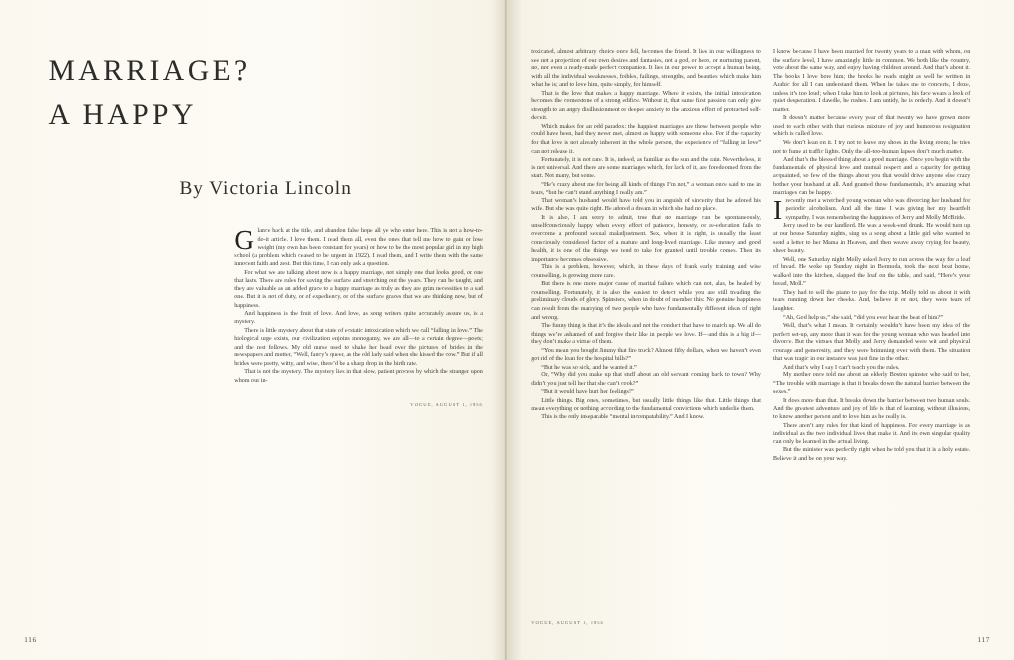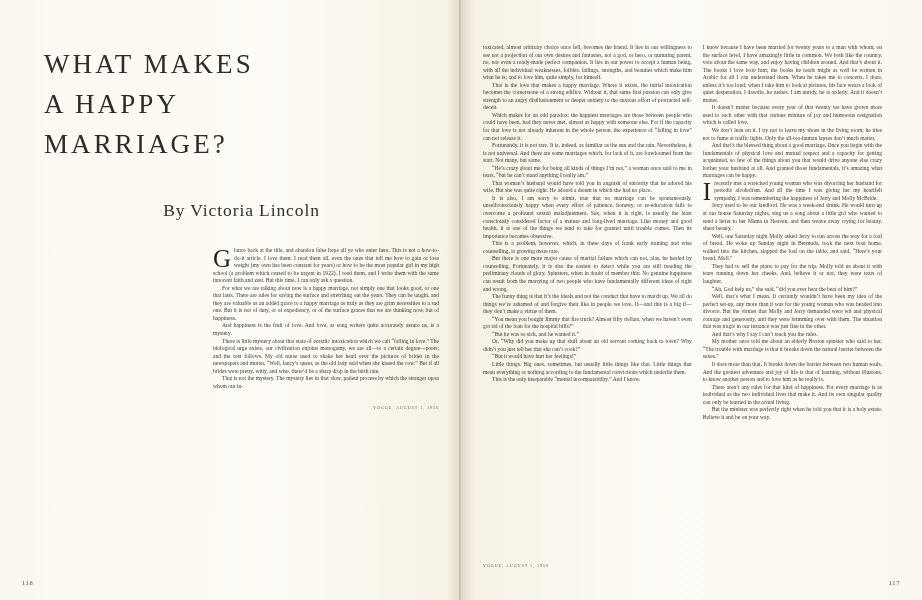--- a/index.html
+++ b/index.html
@@ -98,23 +98,22 @@
   }
 </style>
 </head>
 <body>
 
 <div class="spread">
 
   <div class="page page-left">
 
     <div class="title-block">
-      <div class="headline">WHAT MAKES</div>
+      <div class="headline">MARRIAGE?</div>
       <div class="headline">A HAPPY</div>
-      <div class="headline">MARRIAGE?</div>
       <div class="byline">By Victoria Lincoln</div>
     </div>
 
     <div class="cols">
       <div class="col col-a">
         <p class="noindent"><span class="dropcap">G</span><span>lance back at the title, and abandon false hope all ye who enter here. This is not a how-to-do-it article. I love them. I read them all, even the ones that tell me how to gain or lose weight (my own has been constant for years) or how to be the most popular girl in my high school (a problem which ceased to be urgent in 1922). I read them, and I write them with the same innocent faith and zest. But this time, I can only ask a question.</span></p>
         <p>For what we are talking about now is a happy marriage, not simply one that looks good, or one that lasts. There are rules for saving the surface and stretching out the years. They can be taught, and they are valuable as an added grace to a happy marriage as truly as they are grim necessities to a sad one. But it is not of duty, or of expediency, or of the surface graces that we are thinking now, but of happiness.</p>
         <p>And happiness is the fruit of love. And love, as song writers quite accurately assure us, is a mystery.</p>
         <p>There is little mystery about that state of ecstatic intoxication which we call “falling in love.” The biological urge exists, our civilization enjoins monogamy, we are all—to a certain degree—poets; and the rest follows. My old nurse used to shake her head over the pictures of brides in the newspapers and mutter, “Well, fancy’s queer, as the old lady said when she kissed the cow.” But if all brides were pretty, witty, and wise, there’d be a sharp drop in the birth rate.</p>
         <p>That is not the mystery. The mystery lies in that slow, patient process by which the stranger upon whom our in-</p>

